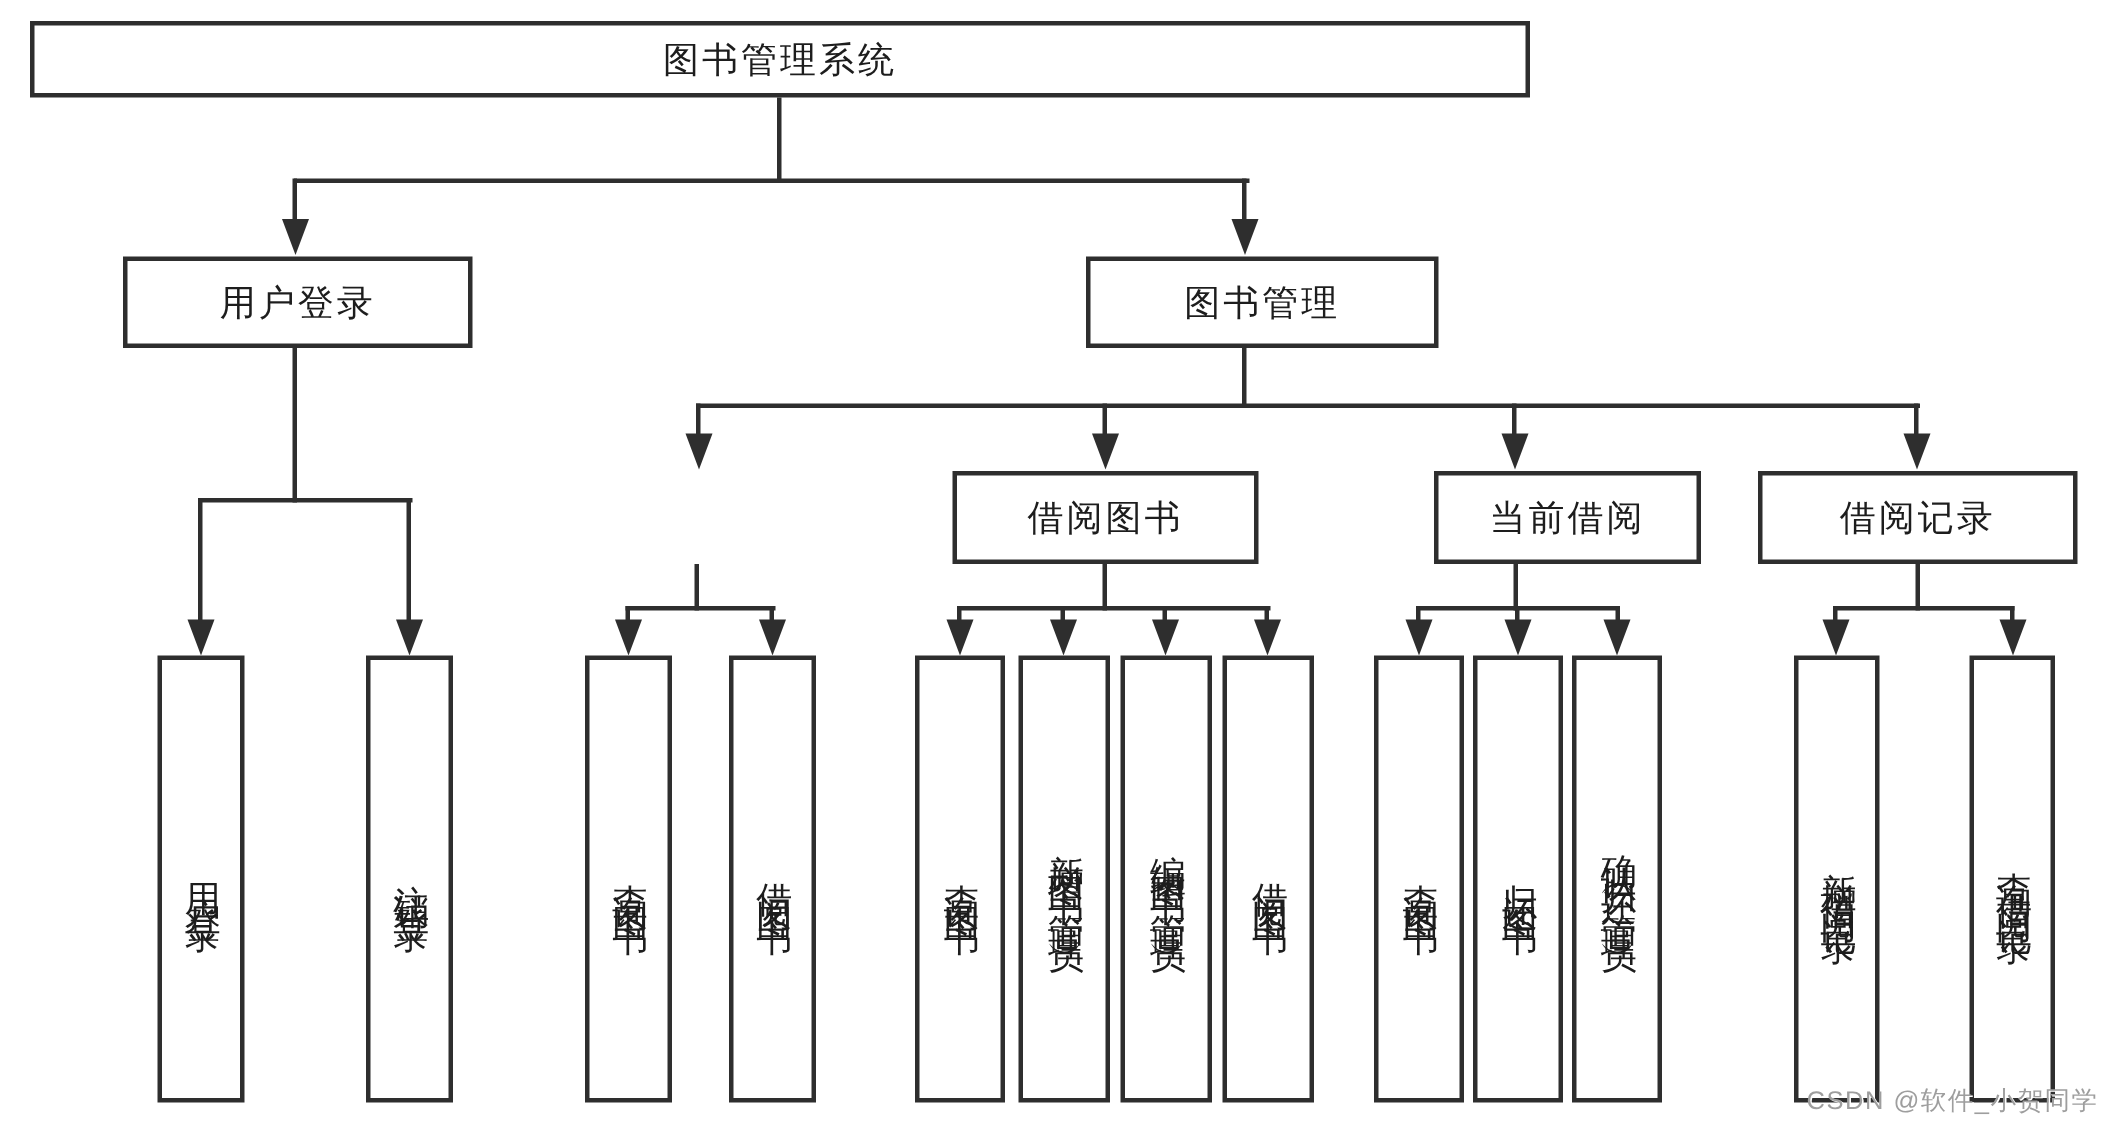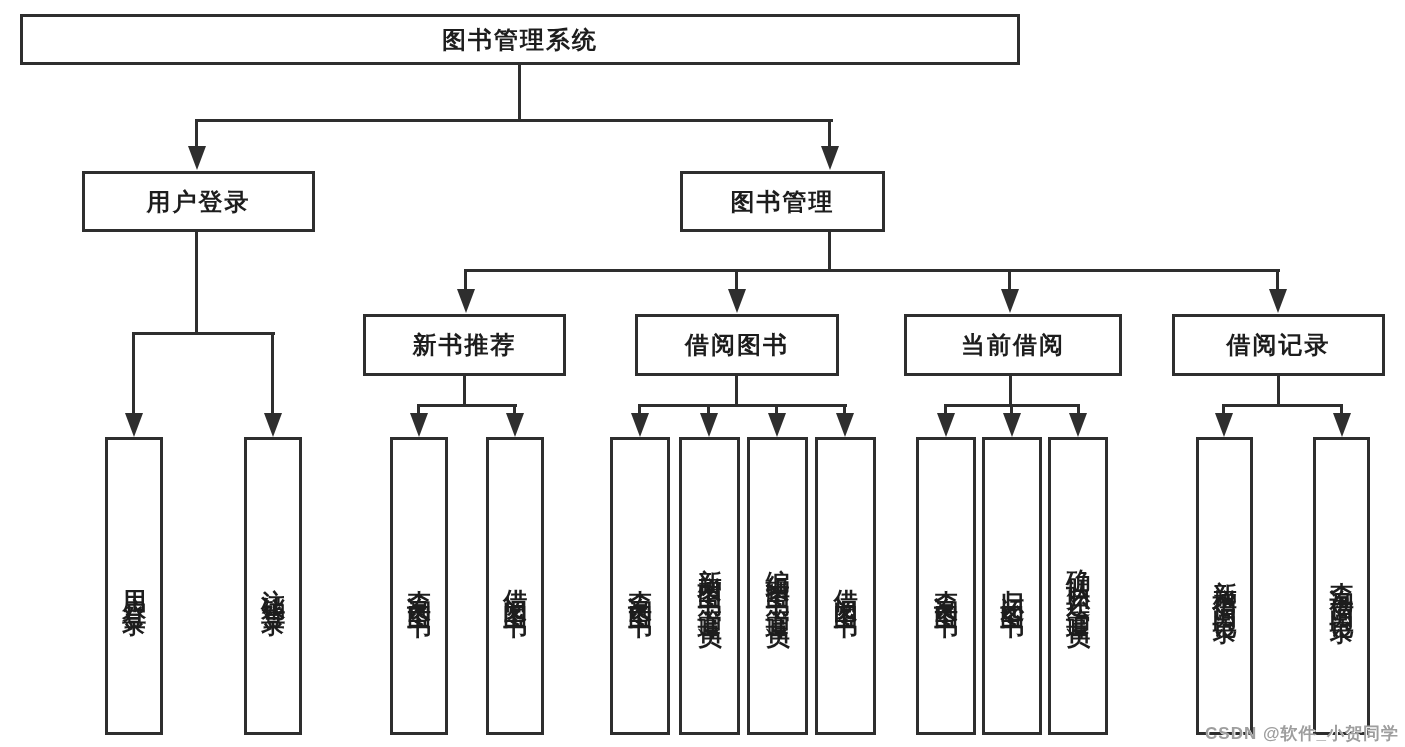--- a/index.html
+++ b/index.html
@@ -5,21 +5,20 @@
   * { margin: 0; padding: 0; box-sizing: border-box; }
   html, body { background: #ffffff; }
   body { font-family: "Liberation Sans", sans-serif; }
 
   .canvas {
     position: relative;
     width: 1405px;
     height: 747px;
     background: var(--bg, #ffffff);
     overflow: hidden;
-    font-weight: bold;
   }
 
   
   .node {
     position: absolute;
     background: #ffffff;
     border: 3px solid var(--line, #2e2e2e);
     display: flex;
     align-items: center;
     justify-content: center;
@@ -127,31 +126,28 @@
   <div class="arrow" style="left:1215px; top:413px"></div>
   <div class="arrow" style="left:1333px; top:413px"></div>
 
   <div class="node hnode" style="left:20px; top:14px; width:1000px; height:51px">
     <span class="lbl">图书管理系统</span>
   </div>
 
   <div class="node hnode" style="left:82px; top:171px; width:233px; height:61px">
     <span class="lbl">用户登录</span>
   </div>
-  <div class="node hnode" style="left:680px; top:171px; width:205px; height:61px">
+  <div class="node hnode" style="left:724px; top:171px; width:235px; height:61px">
     <span class="lbl">图书管理</span>
   </div>
 
-  <div class="node hnode" style="left:363px; top:314px; width:203px; height:62px">
-    <span class="lbl">新书推荐</span>
-  </div>
   <div class="node hnode" style="left:635px; top:314px; width:204px; height:62px">
     <span class="lbl">借阅图书</span>
   </div>
-  <div class="node hnode" style="left:904px; top:314px; width:218px; height:62px">
+  <div class="node hnode" style="left:956px; top:314px; width:178px; height:62px">
     <span class="lbl">当前借阅</span>
   </div>
   <div class="node hnode" style="left:1172px; top:314px; width:213px; height:62px">
     <span class="lbl">借阅记录</span>
   </div>
 
   <div class="node leaf" style="left:105px; top:437px; width:58px; height:298px">
     <span class="lbl">用户登录</span>
   </div>
   <div class="node leaf" style="left:244px; top:437px; width:58px; height:298px">

